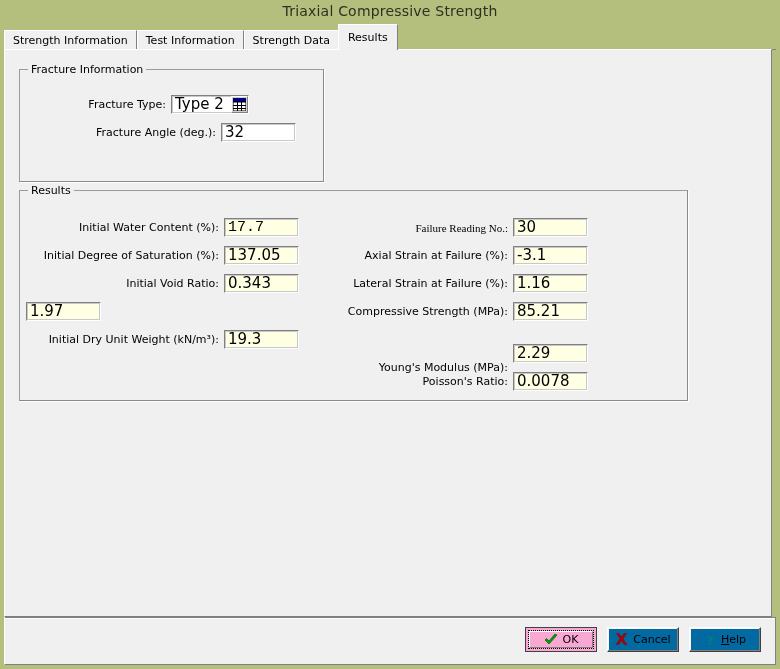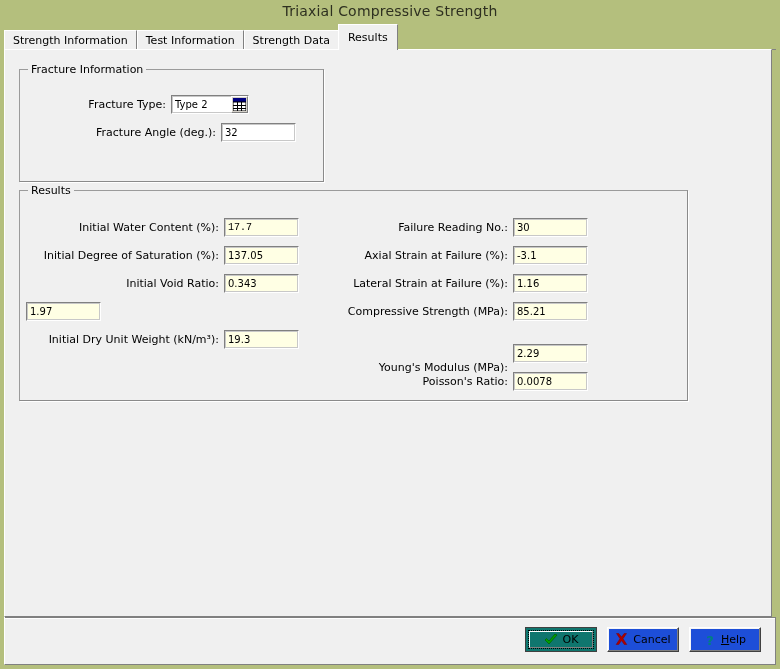--- a/index.html
+++ b/index.html
@@ -135,21 +135,21 @@
   }
   .field-input {
     height: 19px;
     box-sizing: border-box;
     border: 1px solid;
     border-color: #808080 #ffffff #ffffff #808080;
     outline: 1px solid #c8c8c8;
     outline-offset: -2px;
     background: #ffffff;
     font-family: "DejaVu Sans", "Liberation Sans", sans-serif;
-    font-size: 10px;
+    font-size: 15px;
     color: #000;
     padding: 0 0 0 3px;
     line-height: 17px;
     display: flex;
     align-items: center;
   }
   .field-input.readonly {
     background: #ffffe4;
   }
 
@@ -204,38 +204,38 @@
   #button-row {
     position: absolute;
     right: 14px;
     top: 10px;
     display: flex;
     gap: 10px;
   }
   .dlg-button {
     width: 72px;
     height: 25px;
-    background: #1d4ed8;
+    background: #0369a1;
     border: 1px solid;
     border-color: #ffffff #404040 #404040 #ffffff;
     box-shadow: inset -1px -1px 0 #808080, inset 1px 1px 0 #f5f5f5;
     display: flex;
     align-items: center;
     justify-content: center;
     gap: 5px;
     font-size: 11px;
     cursor: default;
     box-sizing: border-box;
     position: relative;
   }
   .dlg-button.default {
     border-color: #404040;
     border-width: 1px;
     box-shadow: none;
-    background: #0f766e;
+    background: #f9a8d4;
   }
   .dlg-button.default .focus-ring {
     position: absolute;
     left: 2px; top: 2px; right: 2px; bottom: 2px;
     border: 1px dotted #000000;
     pointer-events: none;
   }
   .dlg-button.default .inner-face {
     position: absolute;
     left: 3px; top: 3px; right: 3px; bottom: 3px;
@@ -307,21 +307,21 @@
     </div>
     <div class="field-row" style="left:6px; top:111px;">
       <div class="field-input readonly" style="width:75px;">1.97</div>
     </div>
     <div class="field-row" style="left:6px; top:139px;">
       <span class="field-label" style="width:193px;">Initial Dry Unit Weight (kN/m³):</span>
       <div class="field-input readonly" style="width:75px;">19.3</div>
     </div>
 
     <div class="field-row" style="left:300px; top:27px;">
-      <span class="field-label" style="width:188px;">Failure Reading No.:</span>
+      <span class="field-label" style="width:188px;font-family:Liberation Serif, serif;">Failure Reading No.:</span>
       <div class="field-input readonly" style="width:75px;">30</div>
     </div>
     <div class="field-row" style="left:300px; top:55px;">
       <span class="field-label" style="width:188px;">Axial Strain at Failure (%):</span>
       <div class="field-input readonly" style="width:75px;">-3.1</div>
     </div>
     <div class="field-row" style="left:300px; top:83px;">
       <span class="field-label" style="width:188px;">Lateral Strain at Failure (%):</span>
       <div class="field-input readonly" style="width:75px;">1.16</div>
     </div>

